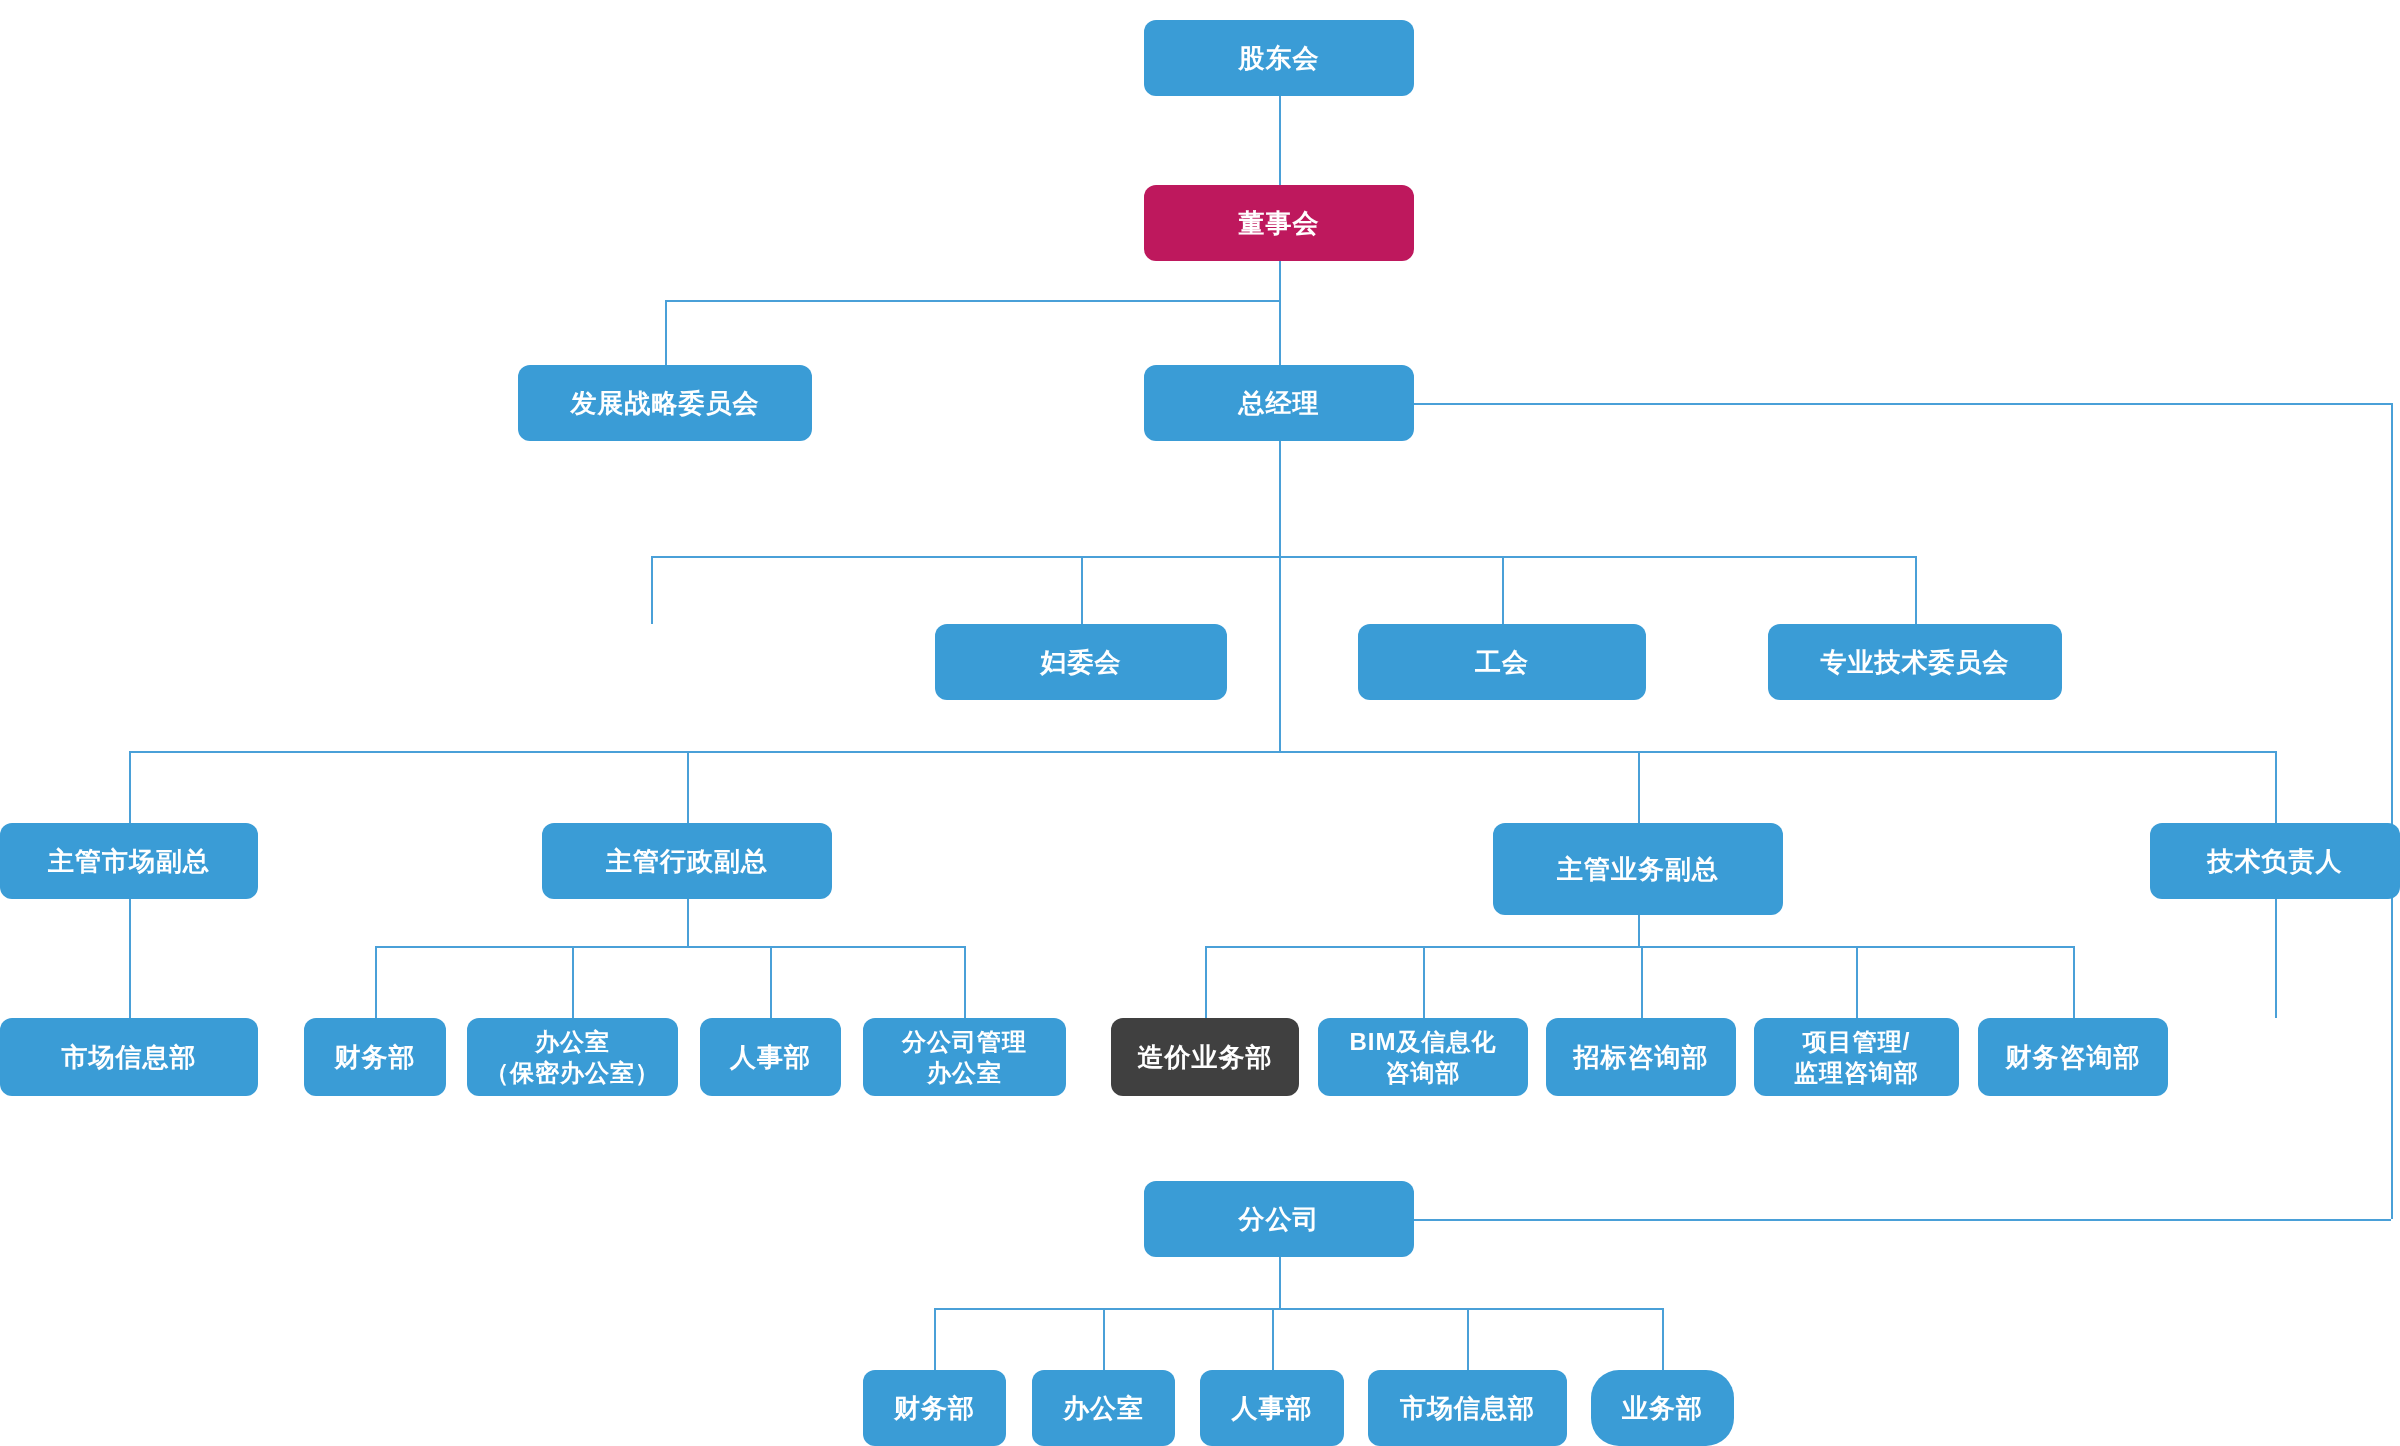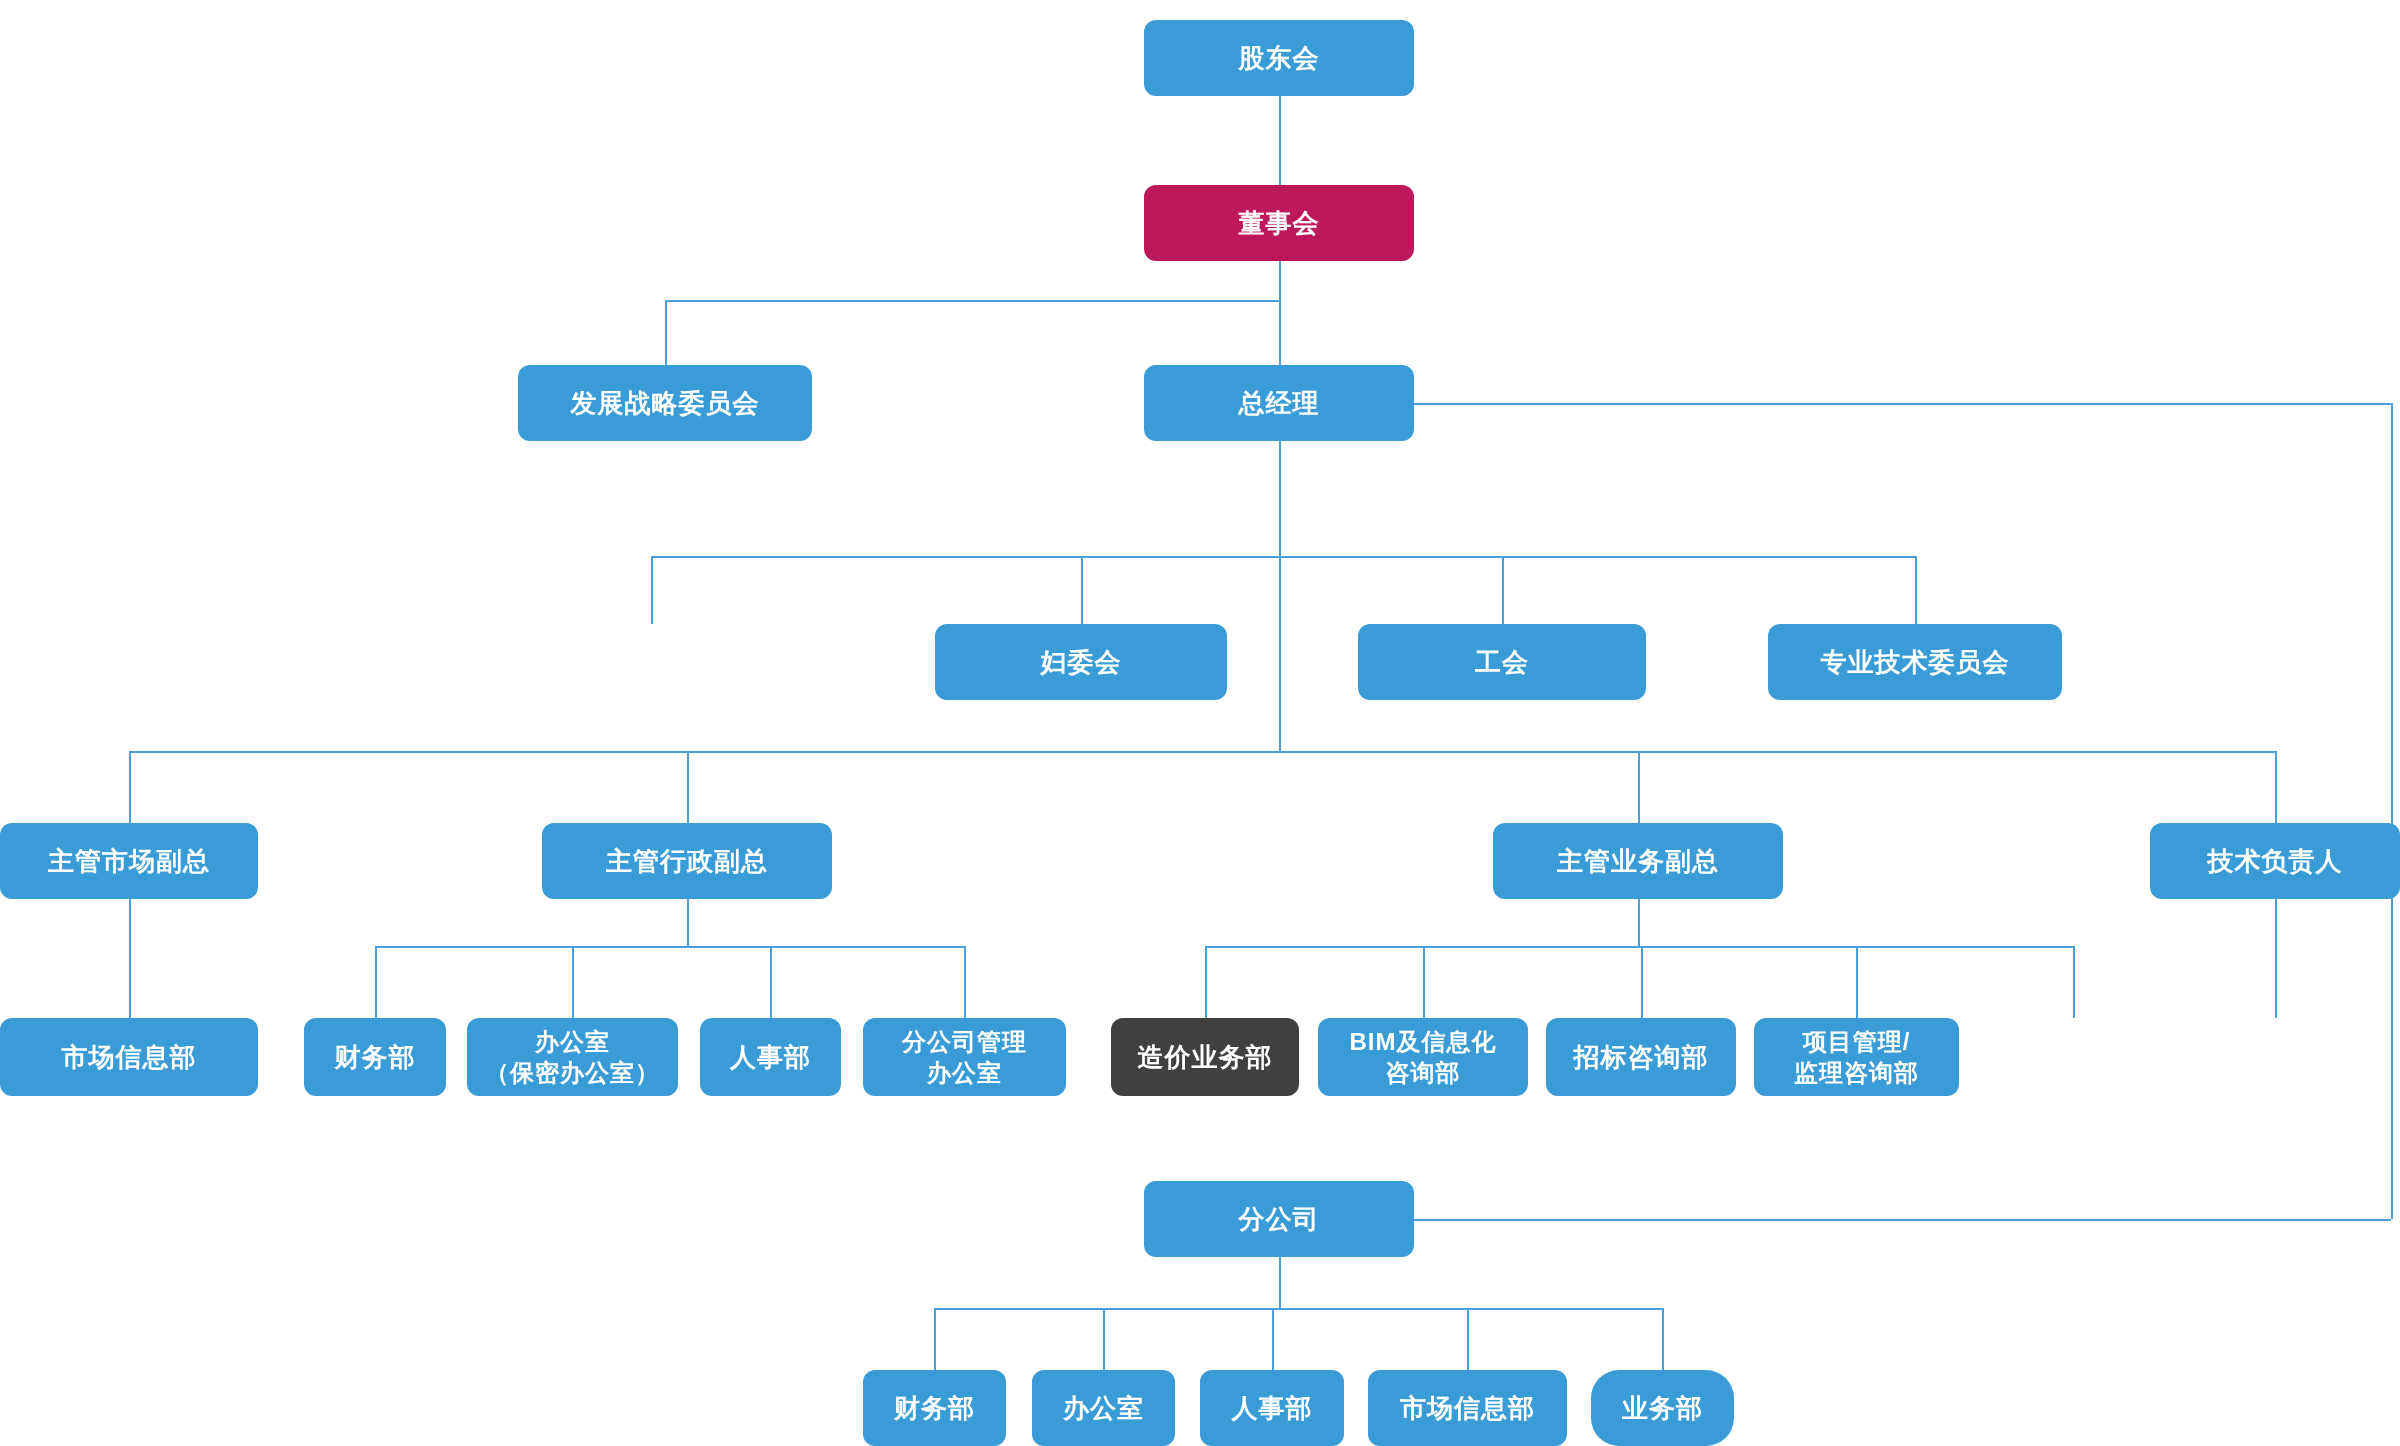--- a/index.html
+++ b/index.html
@@ -83,35 +83,36 @@
   <div id="node-layer" class="layer">
       <div class="node" style="left: 1144px; top: 20px; width: 270px; height: 76px; background: rgb(58, 156, 214); color: rgb(255, 255, 255);">股东会</div>
       <div class="node" style="left: 1144px; top: 185px; width: 270px; height: 76px; background: #be185d; color: rgb(255, 255, 255);">董事会</div>
       <div class="node" style="left: 518px; top: 365px; width: 294px; height: 76px; background: rgb(58, 156, 214); color: rgb(255, 255, 255);">发展战略委员会</div>
       <div class="node" style="left: 1144px; top: 365px; width: 270px; height: 76px; background: rgb(58, 156, 214); color: rgb(255, 255, 255);">总经理</div>
       <div class="node" style="left: 935px; top: 624px; width: 292px; height: 76px; background: rgb(58, 156, 214); color: rgb(255, 255, 255);">妇委会</div>
       <div class="node" style="left: 1358px; top: 624px; width: 288px; height: 76px; background: rgb(58, 156, 214); color: rgb(255, 255, 255);">工会</div>
       <div class="node" style="left: 1768px; top: 624px; width: 294px; height: 76px; background: rgb(58, 156, 214); color: rgb(255, 255, 255);">专业技术委员会</div>
       <div class="node" style="left: 0px; top: 823px; width: 258px; height: 76px; background: rgb(58, 156, 214); color: rgb(255, 255, 255);">主管市场副总</div>
       <div class="node" style="left: 542px; top: 823px; width: 290px; height: 76px; background: rgb(58, 156, 214); color: rgb(255, 255, 255);">主管行政副总</div>
-      <div class="node" style="left: 1493px; top: 823px; width: 290px; height: 76px; background: rgb(58, 156, 214); color: rgb(255, 255, 255);">主管业务副总</div>
+      <div class="node" style="left: 1493px; top: 823px; width: 290px; height: 92px; background: rgb(58, 156, 214); color: rgb(255, 255, 255);">主管业务副总</div>
       <div class="node" style="left: 2150px; top: 823px; width: 250px; height: 76px; background: rgb(58, 156, 214); color: rgb(255, 255, 255);">技术负责人</div>
       <div class="node" style="left: 0px; top: 1018px; width: 258px; height: 78px; background: rgb(58, 156, 214); color: rgb(255, 255, 255);">市场信息部</div>
       <div class="node" style="left: 304px; top: 1018px; width: 142px; height: 78px; background: rgb(58, 156, 214); color: rgb(255, 255, 255);">财务部</div>
       <div class="node two-line" style="left: 467px; top: 1018px; width: 211px; height: 78px; background: rgb(58, 156, 214); color: rgb(255, 255, 255);">办公室
 （保密办公室）</div>
       <div class="node" style="left: 700px; top: 1018px; width: 141px; height: 78px; background: rgb(58, 156, 214); color: rgb(255, 255, 255);">人事部</div>
       <div class="node two-line" style="left: 863px; top: 1018px; width: 203px; height: 78px; background: rgb(58, 156, 214); color: rgb(255, 255, 255);">分公司管理
 办公室</div>
       <div class="node" style="left: 1111px; top: 1018px; width: 188px; height: 78px; background: #404040; color: rgb(255, 255, 255);">造价业务部</div>
       <div class="node two-line" style="left: 1318px; top: 1018px; width: 210px; height: 78px; background: rgb(58, 156, 214); color: rgb(255, 255, 255);">BIM及信息化
 咨询部</div>
       <div class="node" style="left: 1546px; top: 1018px; width: 190px; height: 78px; background: rgb(58, 156, 214); color: rgb(255, 255, 255);">招标咨询部</div>
       <div class="node two-line" style="left: 1754px; top: 1018px; width: 205px; height: 78px; background: rgb(58, 156, 214); color: rgb(255, 255, 255);">项目管理/
 监理咨询部</div>
+      <div class="node" style="left: 1978px; top: 1018px; width: 190px; height: 78px; background: rgb(58, 156, 214); color: rgb(255, 255, 255);">财务咨询部</div>
       <div class="node" style="left: 1144px; top: 1181px; width: 270px; height: 76px; background: rgb(58, 156, 214); color: rgb(255, 255, 255);">分公司</div>
       <div class="node" style="left: 863px; top: 1370px; width: 143px; height: 76px; background: rgb(58, 156, 214); color: rgb(255, 255, 255);">财务部</div>
       <div class="node" style="left: 1032px; top: 1370px; width: 143px; height: 76px; background: rgb(58, 156, 214); color: rgb(255, 255, 255);">办公室</div>
       <div class="node" style="left: 1200px; top: 1370px; width: 144px; height: 76px; background: rgb(58, 156, 214); color: rgb(255, 255, 255);">人事部</div>
       <div class="node" style="left: 1368px; top: 1370px; width: 199px; height: 76px; background: rgb(58, 156, 214); color: rgb(255, 255, 255);">市场信息部</div>
       <div class="node" style="left: 1591px; top: 1370px; width: 143px; height: 76px; background: rgb(58, 156, 214); color: rgb(255, 255, 255); border-radius: 28px;">业务部</div>
     </div>
 </div>
 
 </body></html>

